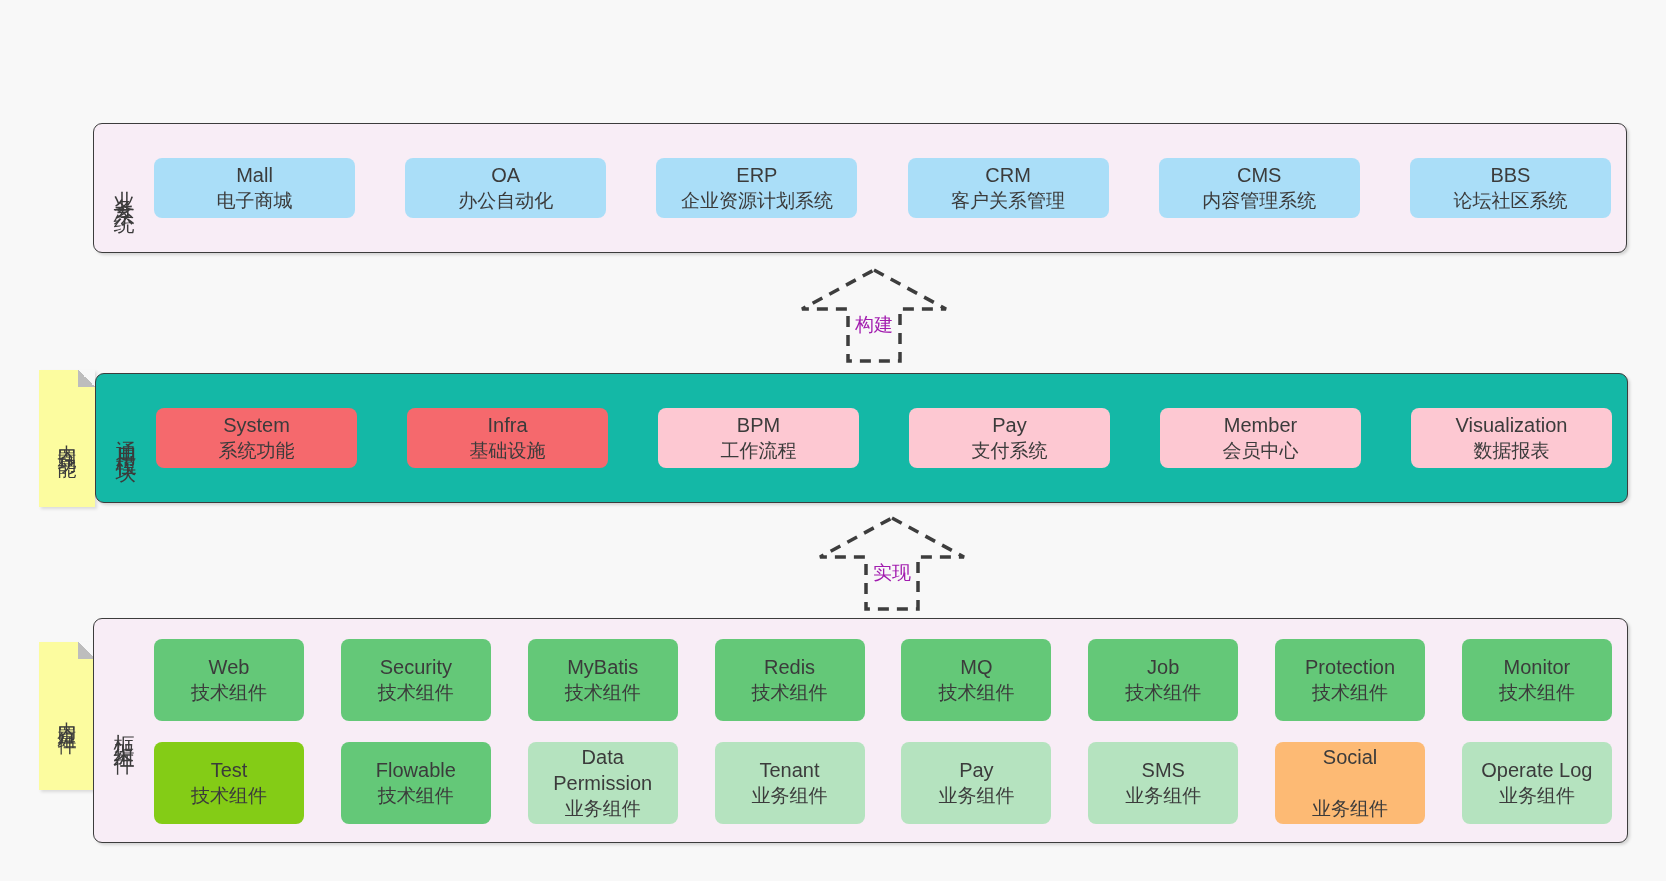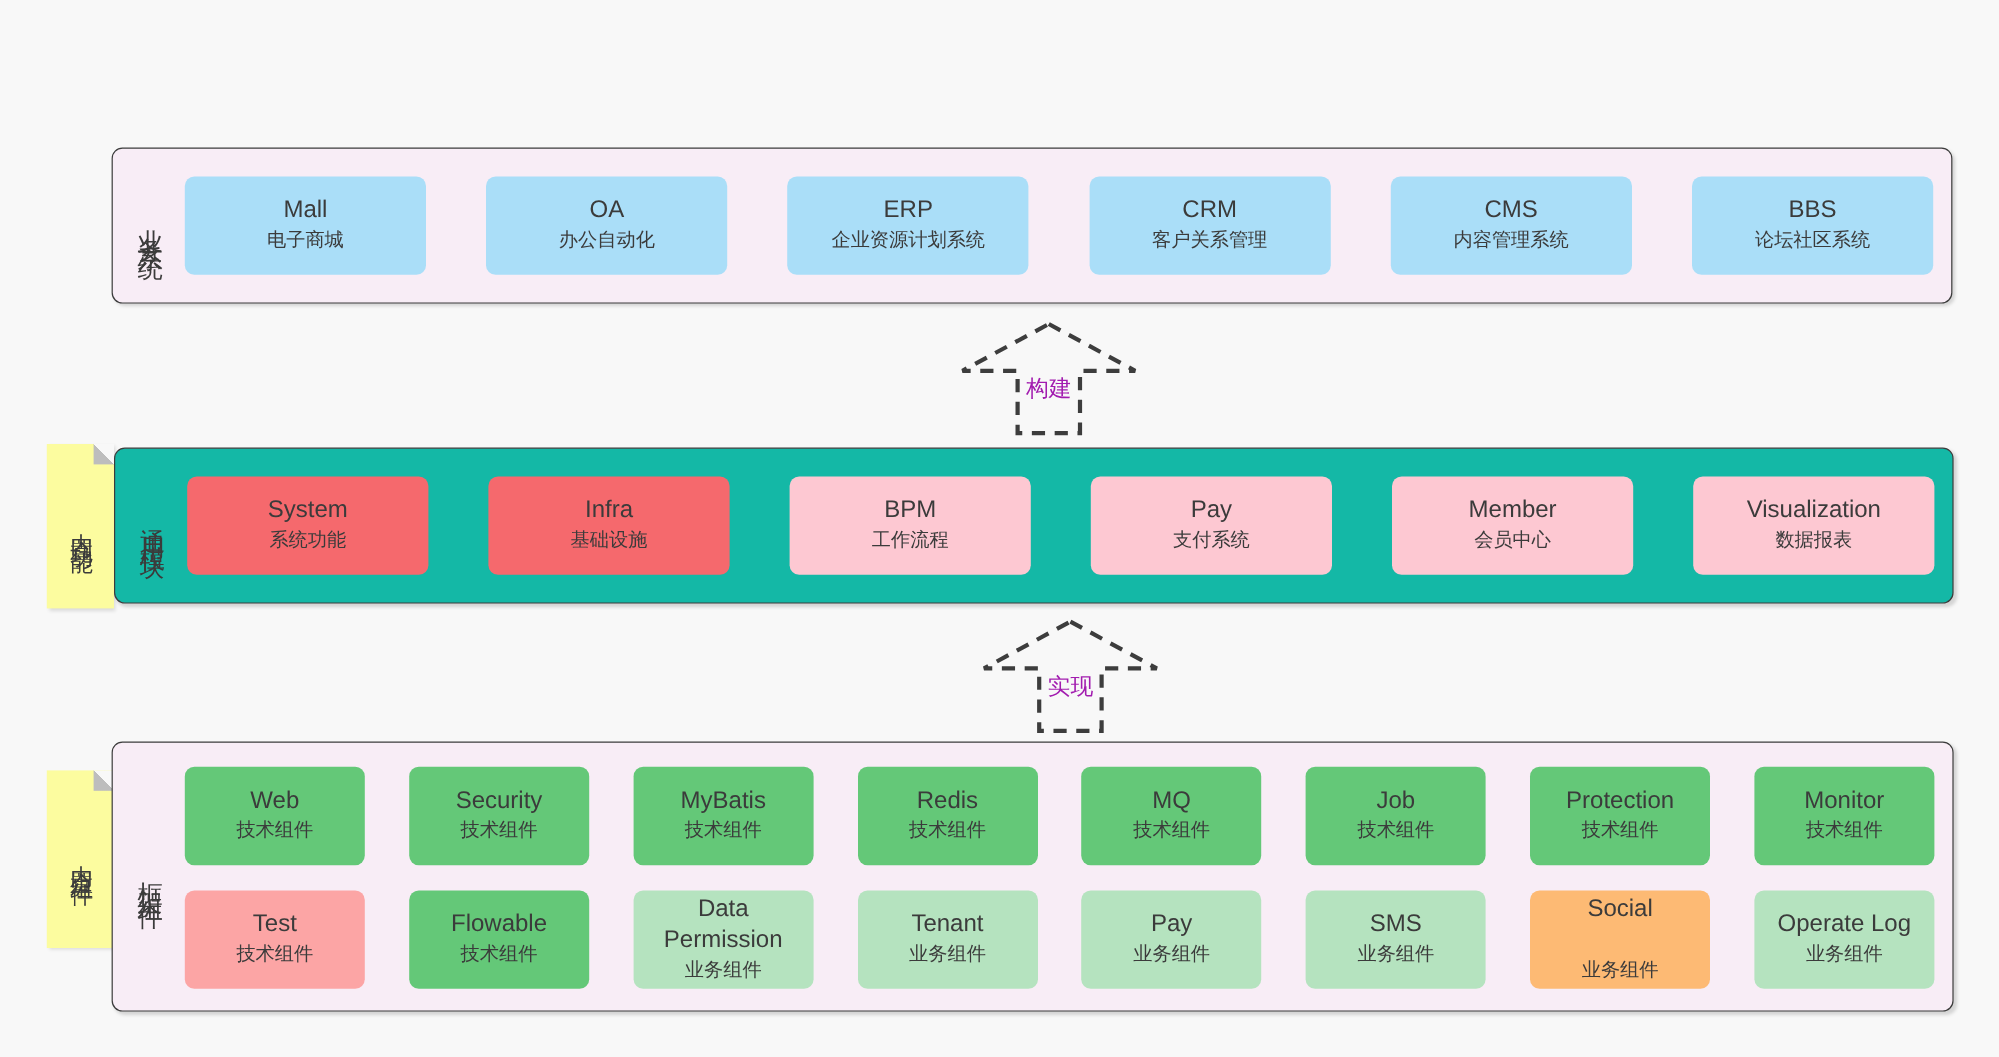--- a/index.html
+++ b/index.html
@@ -35,24 +35,24 @@
     box-sizing: border-box;
   }
   .row { display: flex; justify-content: space-between; }
 
   
   .box {
     box-sizing: border-box; border-radius: 8px;
     display: flex; flex-direction: column; align-items: center; justify-content: center;
     text-align: center; line-height: 26px; padding: 2px 4px;
   }
-  .box-wide   { width: 201px; height: 82px; align-items: center; }
+  .box-wide   { width: 201px; height: 60px; align-items: center; }
   .box-narrow { width: 150px; height: 82px; }
   .box .title    { font-size: 20px; }
-  .box .subtitle { font-size: 16px; }
+  .box .subtitle { font-size: 19px; }
 
   
   .note {
     position: absolute; width: 56px; z-index: 0;
     background: #fcfc9f;
     box-shadow: 2px 2px 3px rgba(0,0,0,0.12);
     display: flex; align-items: center; justify-content: center;
     writing-mode: vertical-rl; text-orientation: upright;
     font-size: 19px; letter-spacing: 5px; color: #3b3b3b;
   }
@@ -194,21 +194,21 @@
           <div class="box box-narrow" style="background: rgb(100, 200, 120);">
             <span class="title">Protection</span>
             <span class="subtitle">技术组件</span>
           </div>
           <div class="box box-narrow" style="background: rgb(100, 200, 120);">
             <span class="title">Monitor</span>
             <span class="subtitle">技术组件</span>
           </div>
         </div>
       <div class="row" id="components-row-1">
-          <div class="box box-narrow" style="background: #fca5a5;">
+          <div class="box box-narrow" style="background: #84cc16;">
             <span class="title">Test</span>
             <span class="subtitle">技术组件</span>
           </div>
           <div class="box box-narrow" style="background: rgb(100, 200, 120);">
             <span class="title">Flowable</span>
             <span class="subtitle">技术组件</span>
           </div>
           <div class="box box-narrow" style="background: rgb(181, 227, 191);">
             <span class="title">Data Permission</span>
             <span class="subtitle">业务组件</span>

